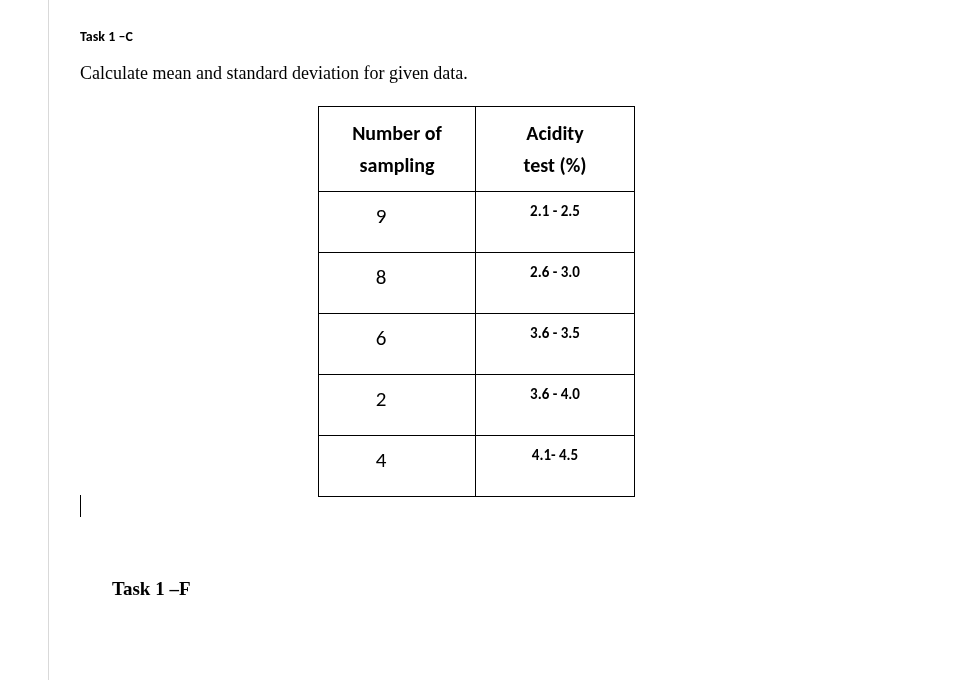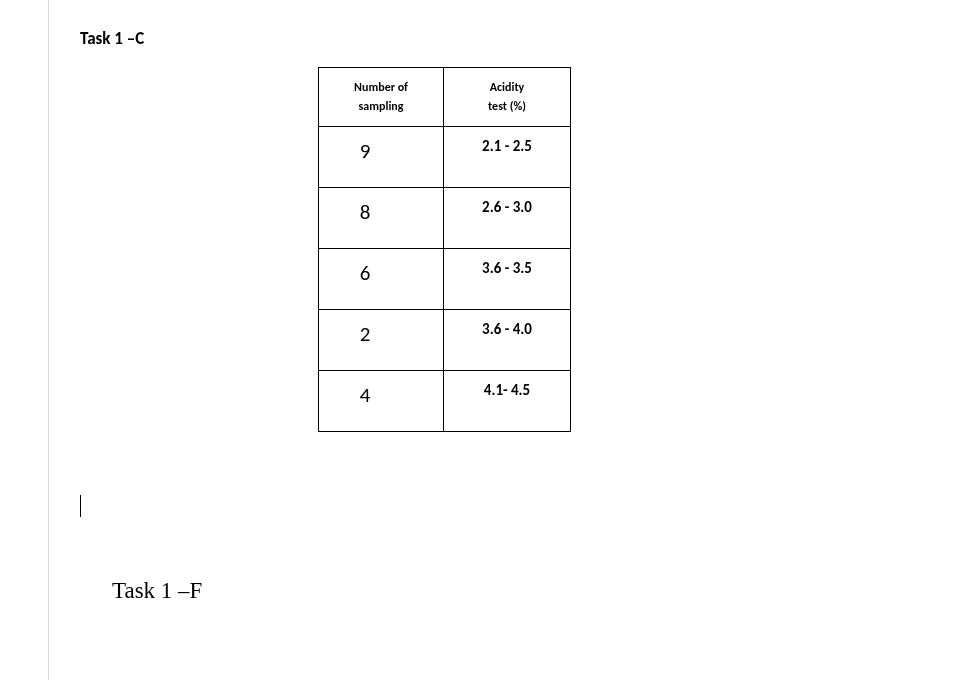--- a/index.html
+++ b/index.html
@@ -26,44 +26,44 @@
     background: #d9d9d9;
   }
   .content {
     position: absolute;
     left: 80px;
     top: 28px;
     width: 870px;
   }
   .task-heading {
     font-weight: 700;
-    font-size: 17px;
+    font-size: 14px;
     margin-bottom: 18px;
   }
   .instruction {
     font-family: "Times New Roman", Times, serif;
     font-size: 18px;
     margin-bottom: 22px;
   }
   .table-wrap {
     margin-left: 238px;
   }
   table.data {
     border-collapse: collapse;
   }
   table.data th, table.data td {
     border: 1.5px solid #000000;
     text-align: center;
     vertical-align: middle;
   }
   table.data th {
     font-weight: 700;
-    font-size: 12px;
+    font-size: 20px;
     line-height: 1.6;
-    padding: 10px 4px;
+    padding: 10px 20px;
   }
   table.data th.col-a {
     width: 116px;
   }
   table.data th.col-b {
     width: 118px;
   }
   table.data td {
     height: 60px;
     padding: 0;
@@ -90,41 +90,42 @@
     background: #000000;
   }
   .task2-block {
     position: absolute;
     left: 112px;
     top: 578px;
     width: 840px;
   }
   .task2-heading {
     font-family: "Times New Roman", Times, serif;
-    font-weight: 400;
-    font-size: 23px;
+    font-weight: 700;
+    font-size: 19px;
     margin-bottom: 20px;
   }
   .task2-text {
     font-family: "Times New Roman", Times, serif;
     font-size: 18px;
     white-space: nowrap;
   }
 </style>
 </head>
 <body>
 
 <div class="page">
 
   <div class="margin-line"></div>
 
   <div class="content">
 
     <div class="task-heading">Task 1 –C</div>
 
+    <div class="instruction">Calculate mean and standard deviation for given data.</div>
 
     <div class="table-wrap">
       <table class="data">
         <thead>
           <tr>
             <th class="col-a">
               <span>Number of</span><br>
               <span>sampling</span>
             </th>
             <th class="col-b">

